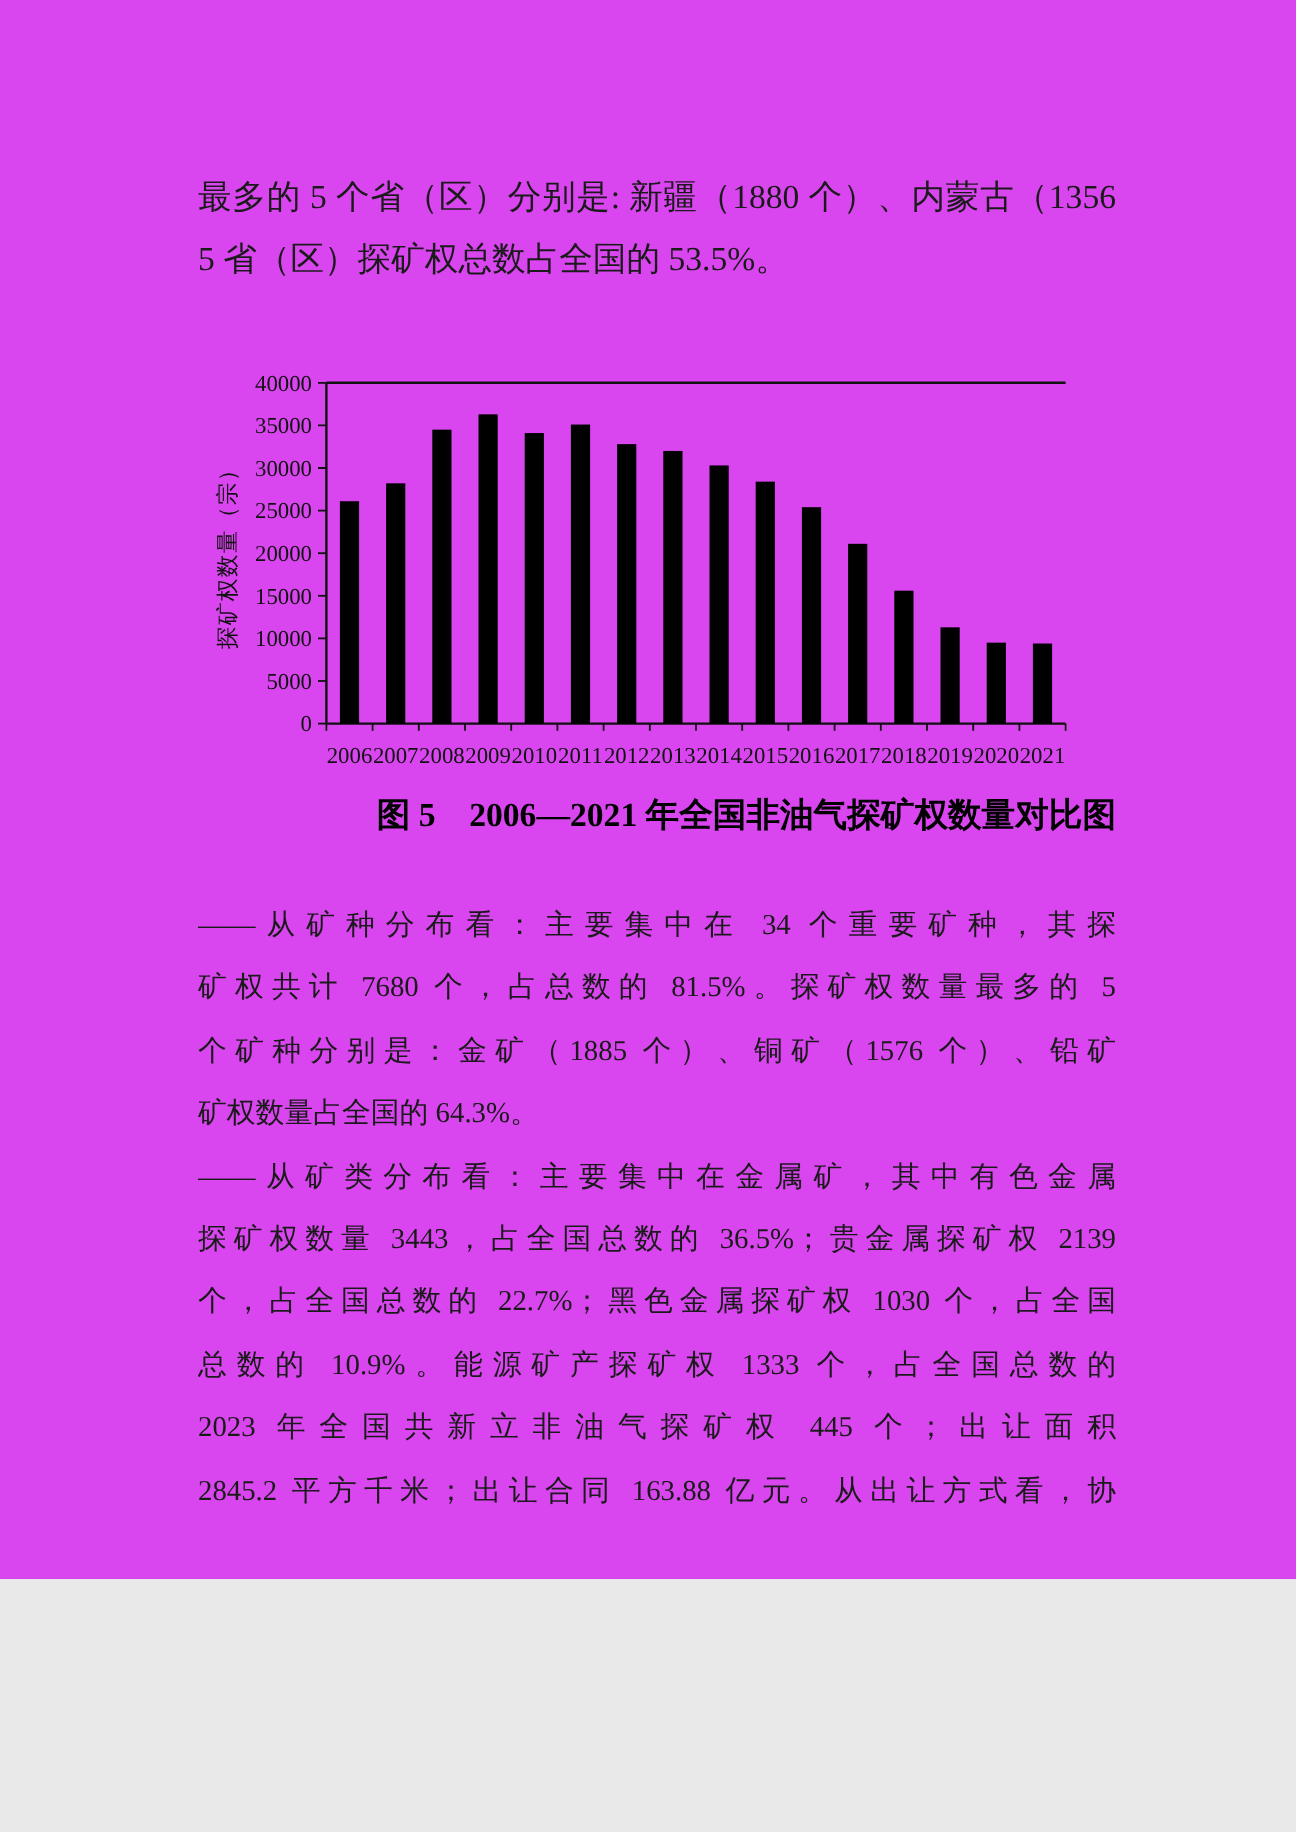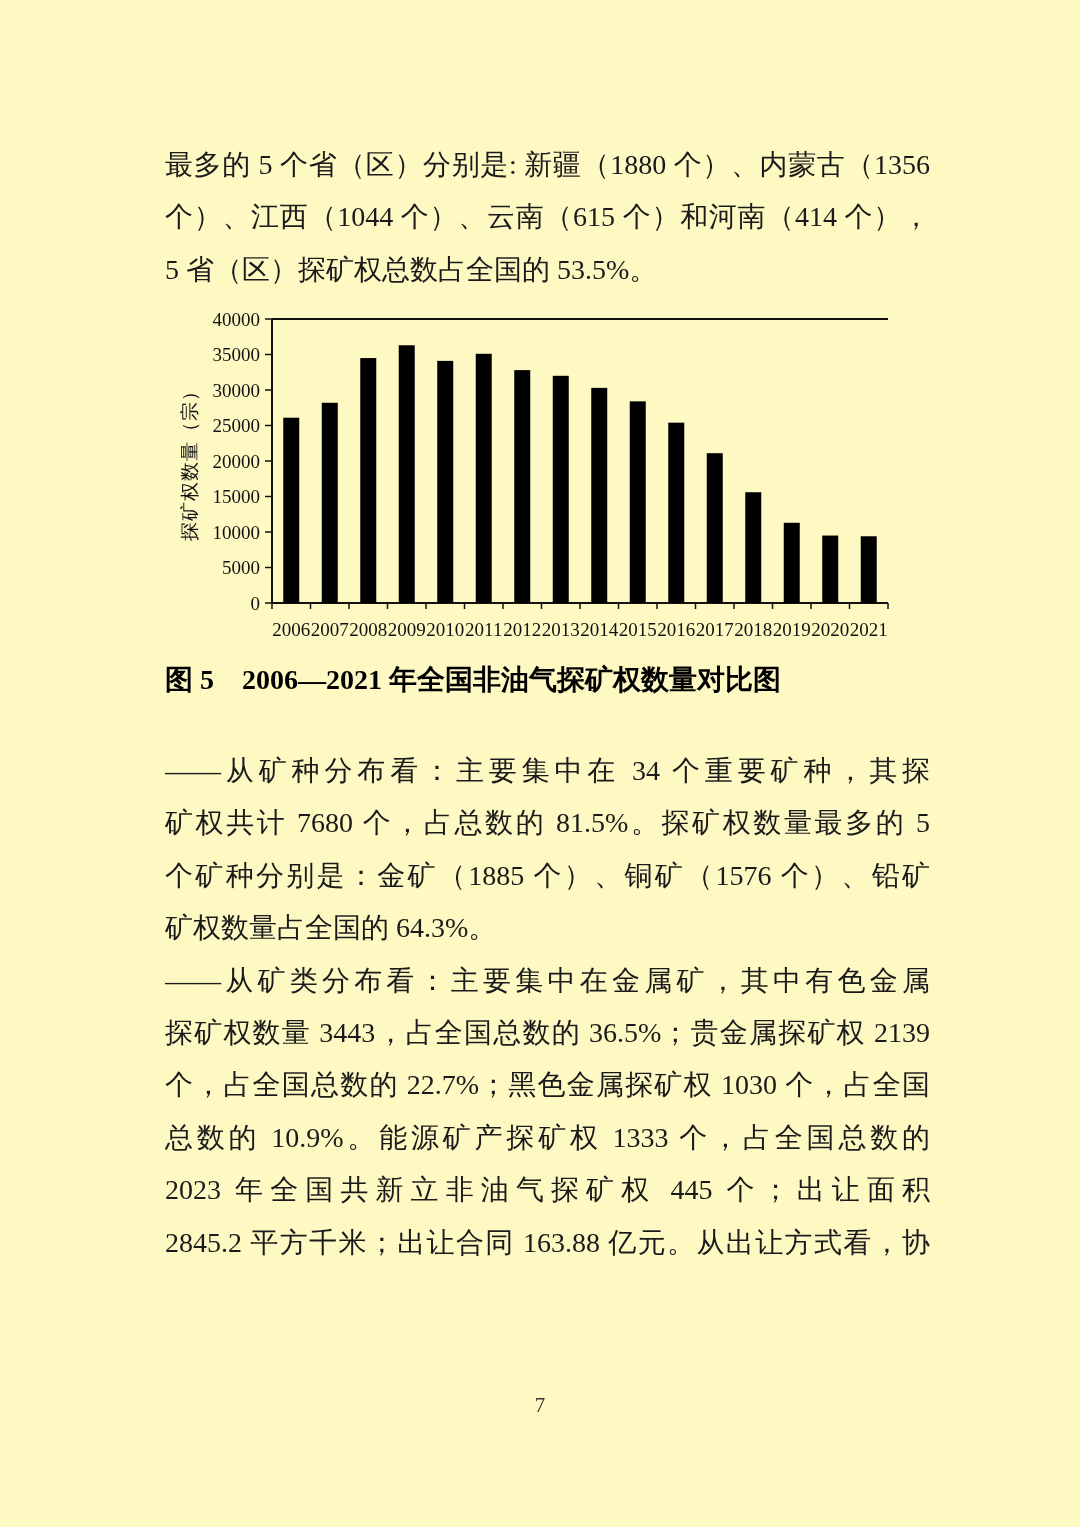--- a/index.html
+++ b/index.html
@@ -1,38 +1,38 @@
 <!DOCTYPE html>
 <html><head>
 <meta charset="utf-8">
 <style>
   html, body { margin: 0; padding: 0; background: #e9e9e9; }
   .page {
     position: relative;
     width: 1080px;
-    height: 1527px;
+    height: 1316px;
     margin: 0 auto;
-    background: #fef9c3;
+    background: #d946ef;
     font-family: "Liberation Serif", "DejaVu Serif", serif;
     color: #1a1a1a;
     overflow: hidden;
   }
   .para {
     position: absolute;
     left: 165px;
     width: 765px;
     font-size: 28px;
     line-height: 52.4px;
   }
   .body-flow {
     position: absolute;
     top: 745px;
     left: 165px;
     width: 765px;
-    font-size: 28px;
+    font-size: 24px;
     line-height: 52.4px;
   }
   .body-flow .para-flow { position: static; }
   .line {
     text-align: justify;
     text-align-last: justify;
     height: 52.4px;
     overflow: hidden;
     white-space: nowrap;
   }
@@ -49,21 +49,21 @@
   }
   .chart-block svg { display: block; }
   .chart-block svg text {
     font-family: "Liberation Serif", "DejaVu Serif", serif;
   }
   .figure-caption {
     position: absolute;
     left: 165px;
     top: 660px;
     width: 765px;
-    text-align: left;
+    text-align: right;
     font-size: 28px;
     font-weight: bold;
     color: #000000;
     line-height: 40px;
   }
   .page-number {
     position: absolute;
     left: 0;
     top: 1393px;
     width: 1080px;
@@ -72,21 +72,20 @@
     color: #333333;
   }
 </style>
 </head>
 <body>
 
 <div class="page">
 
   <div class="para" style="top:139px">
       <div class="line">最多的 5 个省（区）分别是: 新疆（1880 个）、内蒙古（1356</div>
-      <div class="line">个）、江西（1044 个）、云南（615 个）和河南（414 个），</div>
       <div class="line line-last">5 省（区）探矿权总数占全国的 53.5%。</div>
     </div>
 
   <figure class="chart-block">
     <svg id="chart" aria-hidden="true" width="780" height="345" viewBox="0 0 780 345">
         <line x1="122" y1="13" x2="738" y2="13" stroke="#111111" stroke-width="2"></line>
         <line x1="122" y1="13" x2="122" y2="297" stroke="#111111" stroke-width="2"></line>
         <line x1="122" y1="297" x2="738" y2="297" stroke="#111111" stroke-width="2"></line>
         <line x1="115" y1="297" x2="122" y2="297" stroke="#111111" stroke-width="1.5"></line>
         <text x="110" y="303.5" text-anchor="end" font-size="19" fill="#111111">0</text>

